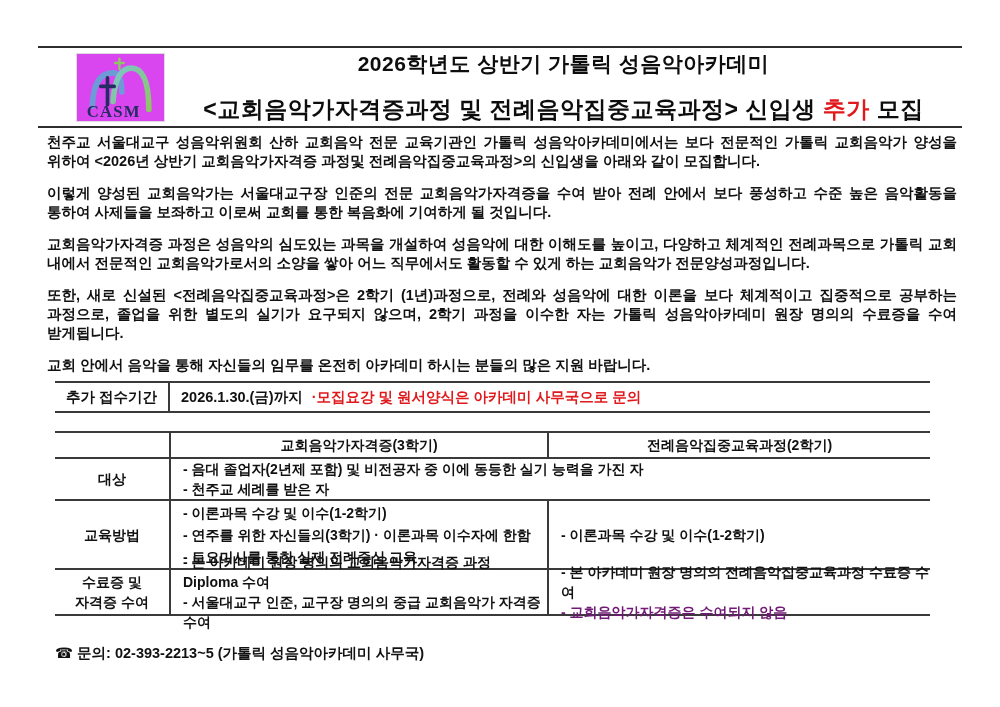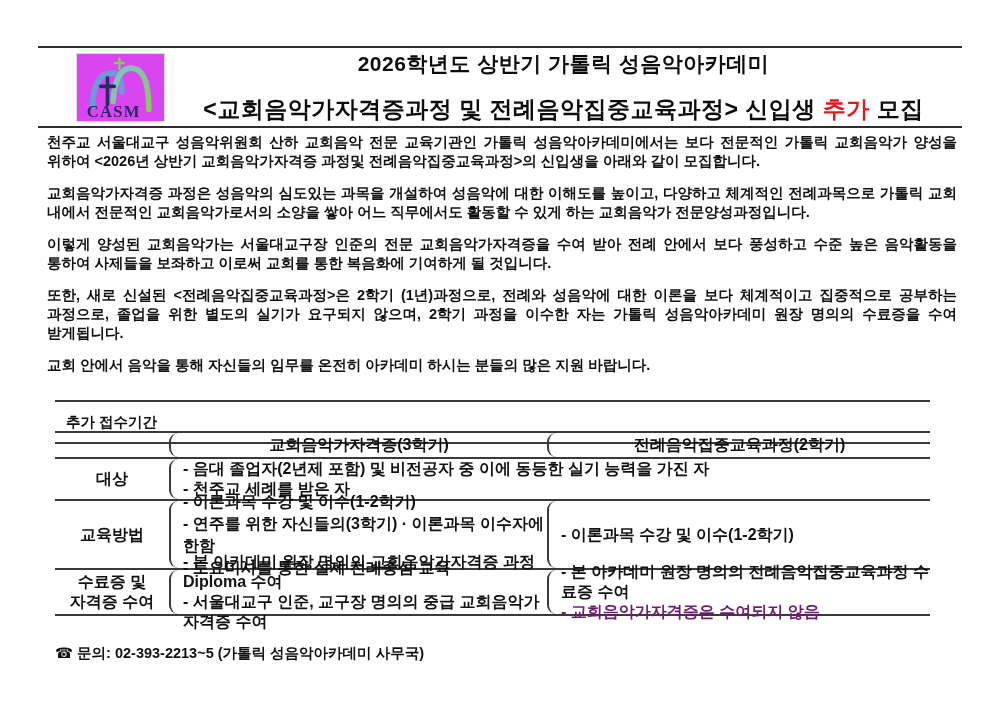--- a/index.html
+++ b/index.html
@@ -20,34 +20,34 @@
   .title1{font-size:21px;letter-spacing:0.5px;color:#0d0d0d;}
   .title2{font-size:23px;letter-spacing:0.5px;color:#0d0d0d;white-space:nowrap;}
   .red{color:#e0191c;}
   .blue{color:#701a75;}
 
   
   .body-text{position:absolute;left:47px;top:133px;width:910px;}
   .body-text p{margin:0 0 13px 0;font-size:14.5px;line-height:19px;text-align:justify;word-break:keep-all;color:#111;}
 
   
-  .reception{position:absolute;left:55px;top:381px;width:875px;height:44px;
-    border-top:2px solid #3a3a3a;border-bottom:2px solid #3a3a3a;display:flex;box-sizing:border-box;margin-top:19px;}
+  .reception{position:absolute;left:55px;top:381px;width:875px;height:32px;
+    border-top:2px solid #3a3a3a;border-bottom:2px solid #3a3a3a;display:flex;box-sizing:border-box;}
   .rec-label{width:113px;display:flex;align-items:center;justify-content:center;font-size:14.5px;}
   .rec-value{flex:1;border-left:2px solid #3a3a3a;display:flex;align-items:center;padding-left:11px;font-size:14.5px;}
   .rec-value .red{margin-left:9px;}
 
   
   .course{position:absolute;left:55px;top:431px;width:875px;border-top:2px solid #3a3a3a;box-sizing:border-box;}
   .crow{display:flex;border-bottom:2px solid #3a3a3a;box-sizing:border-box;}
   .crow.h-header{height:26px;}
   .crow.h-target{height:42px;}
   .crow.h-method{height:69px;}
   .crow.h-cert{height:46px;}
-  .cell{box-sizing:border-box;display:flex;flex-direction:column;justify-content:center;font-size:16px;line-height:20px;border-radius:9px;}
+  .cell{box-sizing:border-box;display:flex;flex-direction:column;justify-content:center;font-size:14px;line-height:20px;}
   .cell.vline{border-left:2px solid #3a3a3a;}
   .c-label{width:114px;align-items:center;text-align:center;}
   .c-col1{width:378px;padding-left:12px;}
   .c-col2{width:383px;padding-left:12px;}
   .c-span{width:761px;padding-left:12px;}
   .c-center{align-items:center;padding-left:0;}
   .m-line{line-height:22px;}
 
   
   .footer-contact{position:absolute;left:55px;top:644px;font-size:14.5px;color:#111;}
@@ -82,28 +82,32 @@
         <span class="red">추가</span>
         <span>모집</span>
       </div>
     </div>
   </div>
 
   <div class="rule bottom"></div>
 
   <div class="body-text">
     <p>천주교 서울대교구 성음악위원회 산하 교회음악 전문 교육기관인 가톨릭 성음악아카데미에서는 보다 전문적인 가톨릭 교회음악가 양성을 위하여 &lt;2026년 상반기 교회음악가자격증 과정및 전례음악집중교육과정&gt;의 신입생을 아래와 같이 모집합니다.</p>
+    <p>이렇게 양성된 교회음악가는 서울대교구장 인준의 전문 교회음악가자격증을 수여 받아 전례 안에서 보다 풍성하고 수준 높은 음악활동을 통하여 사제들을 보좌하고 이로써 교회를 통한 복음화에 기여하게 될 것입니다.</p>
     <p>교회음악가자격증 과정은 성음악의 심도있는 과목을 개설하여 성음악에 대한 이해도를 높이고, 다양하고 체계적인 전례과목으로 가톨릭 교회 내에서 전문적인 교회음악가로서의 소양을 쌓아 어느 직무에서도 활동할 수 있게 하는 교회음악가 전문양성과정입니다.</p>
-    <p>이렇게 양성된 교회음악가는 서울대교구장 인준의 전문 교회음악가자격증을 수여 받아 전례 안에서 보다 풍성하고 수준 높은 음악활동을 통하여 사제들을 보좌하고 이로써 교회를 통한 복음화에 기여하게 될 것입니다.</p>
     <p>또한, 새로 신설된 &lt;전례음악집중교육과정&gt;은 2학기 (1년)과정으로, 전례와 성음악에 대한 이론을 보다 체계적이고 집중적으로 공부하는 과정으로, 졸업을 위한 별도의 실기가 요구되지 않으며, 2학기 과정을 이수한 자는 가톨릭 성음악아카데미 원장 명의의 수료증을 수여 받게됩니다.</p>
     <p>교회 안에서 음악을 통해 자신들의 임무를 온전히 아카데미 하시는 분들의 많은 지원 바랍니다.</p>
   </div>
 
   <div class="reception">
     <div class="rec-label">추가 접수기간</div>
+    <div class="rec-value">
+      <span>2026.1.30.(금)까지</span>
+      <span class="red">·모집요강 및 원서양식은 아카데미 사무국으로 문의</span>
+    </div>
   </div>
 
   <div class="course">
     <div class="crow h-header">
       <div class="cell c-label"></div>
       <div class="cell c-col1 vline c-center">교회음악가자격증(3학기)</div>
       <div class="cell c-col2 vline c-center">전례음악집중교육과정(2학기)</div>
     </div>
     <div class="crow h-target">
       <div class="cell c-label">대상</div>

